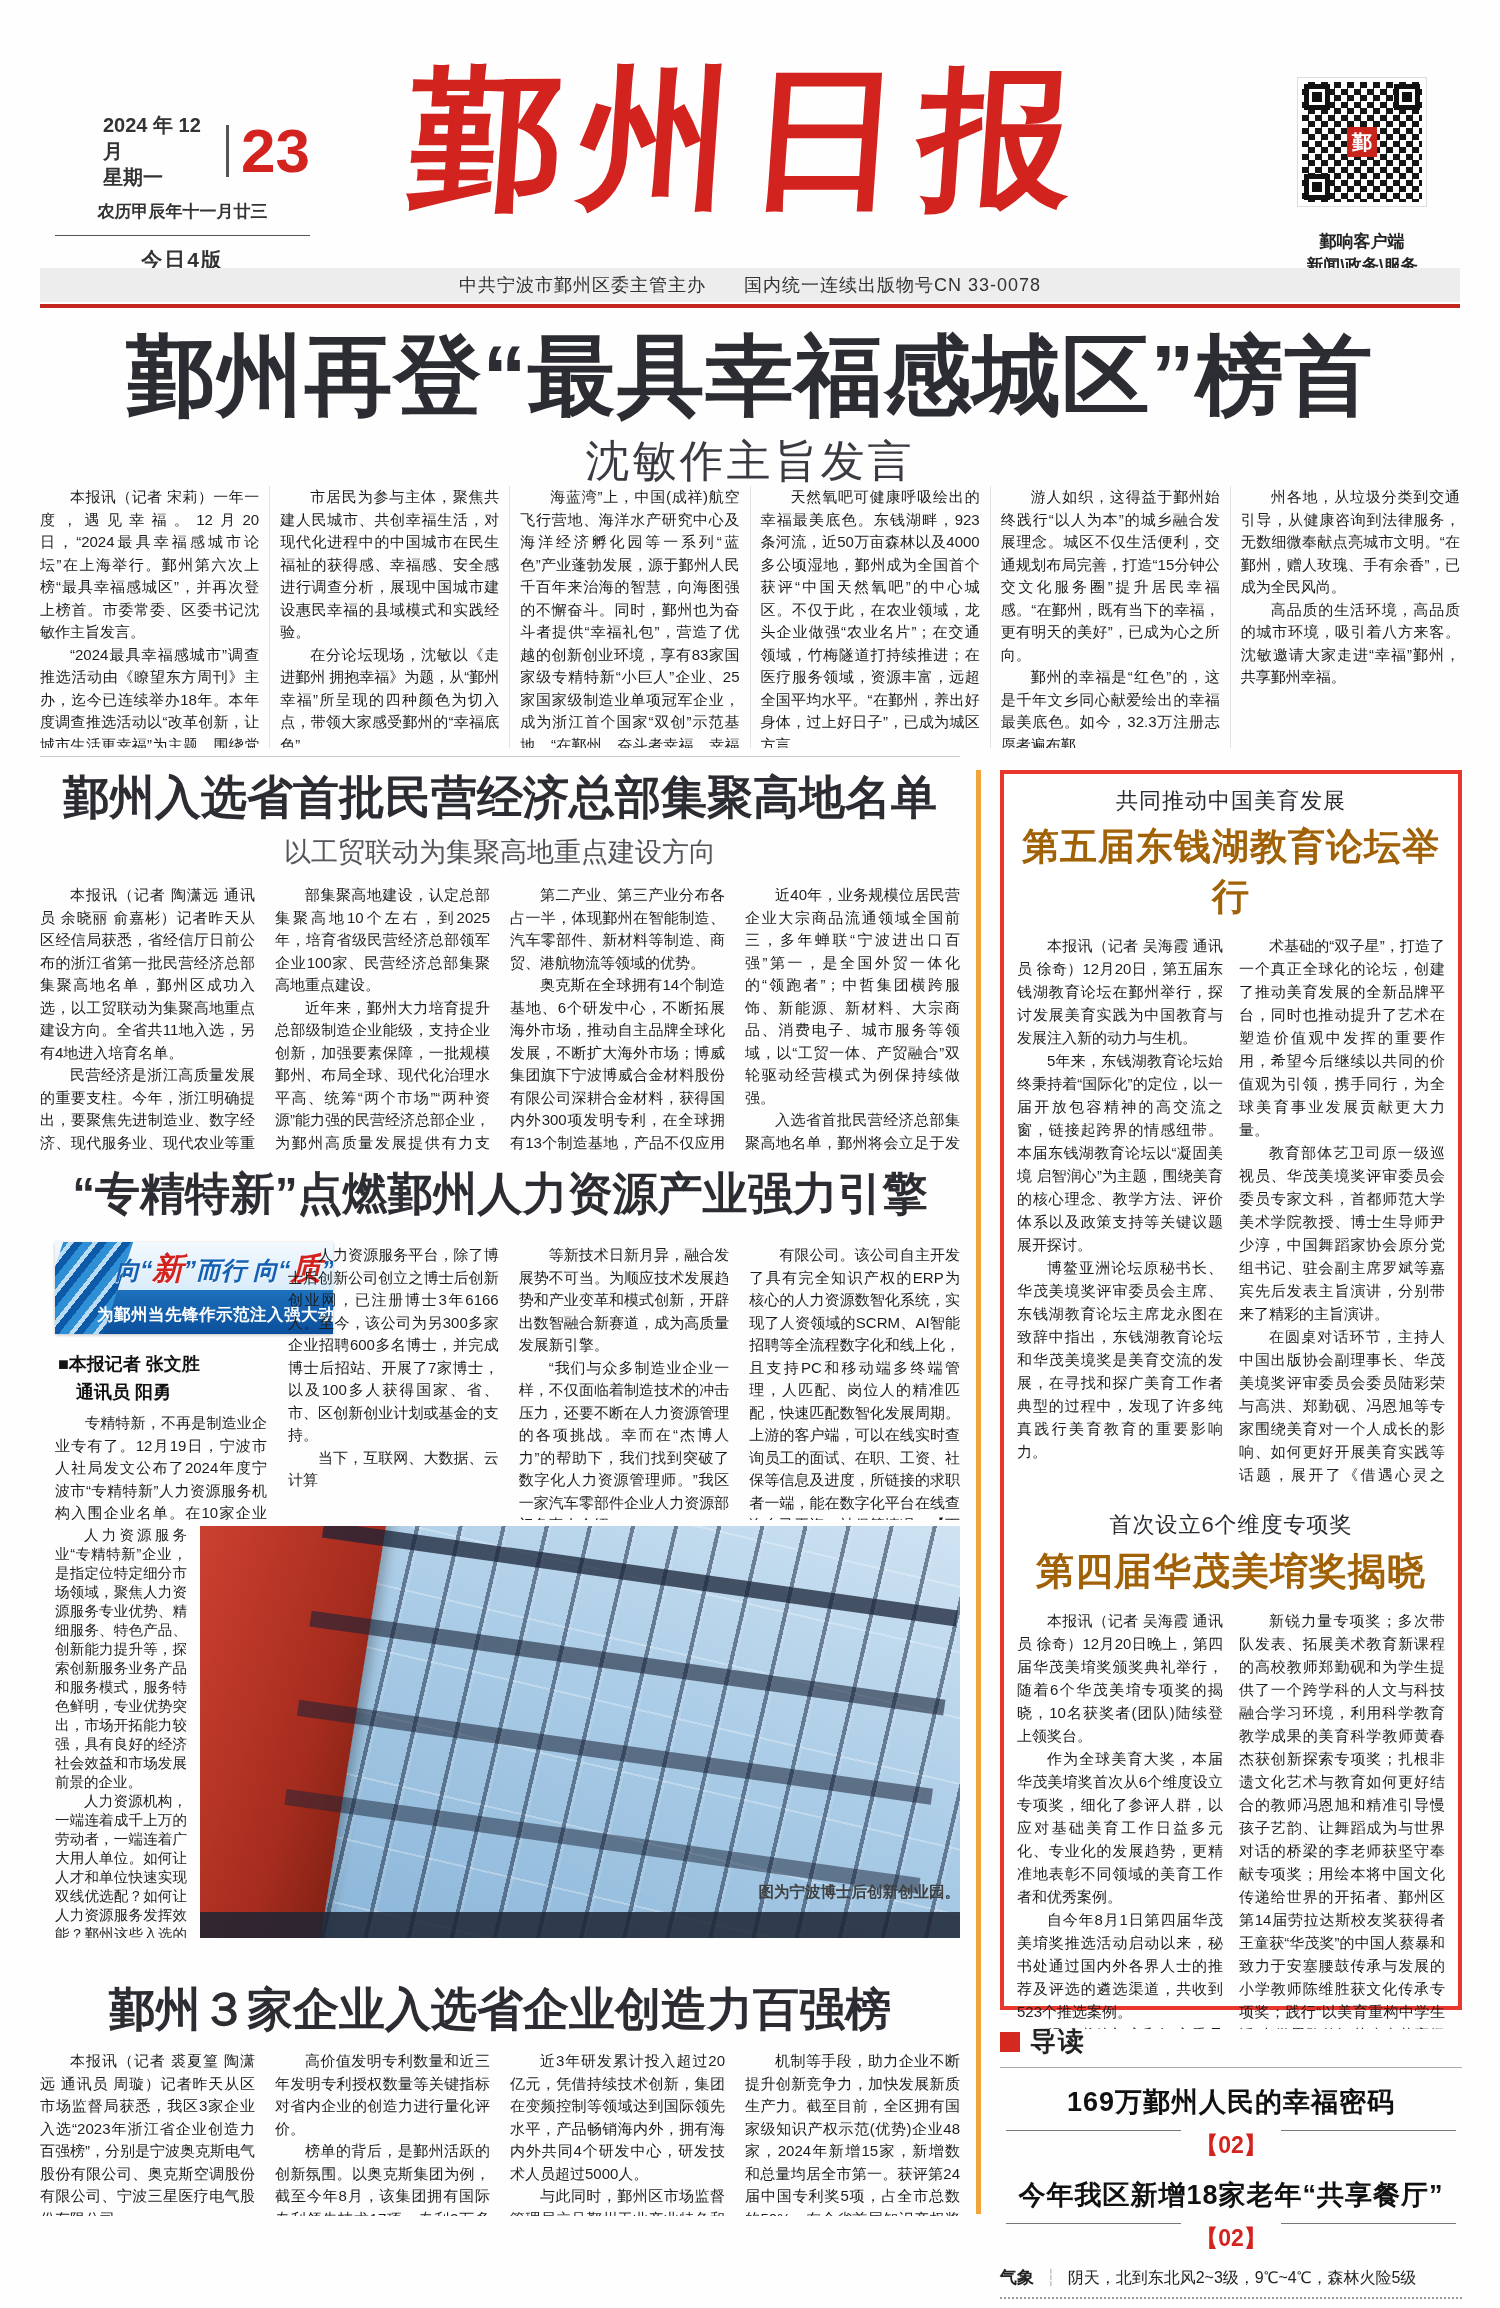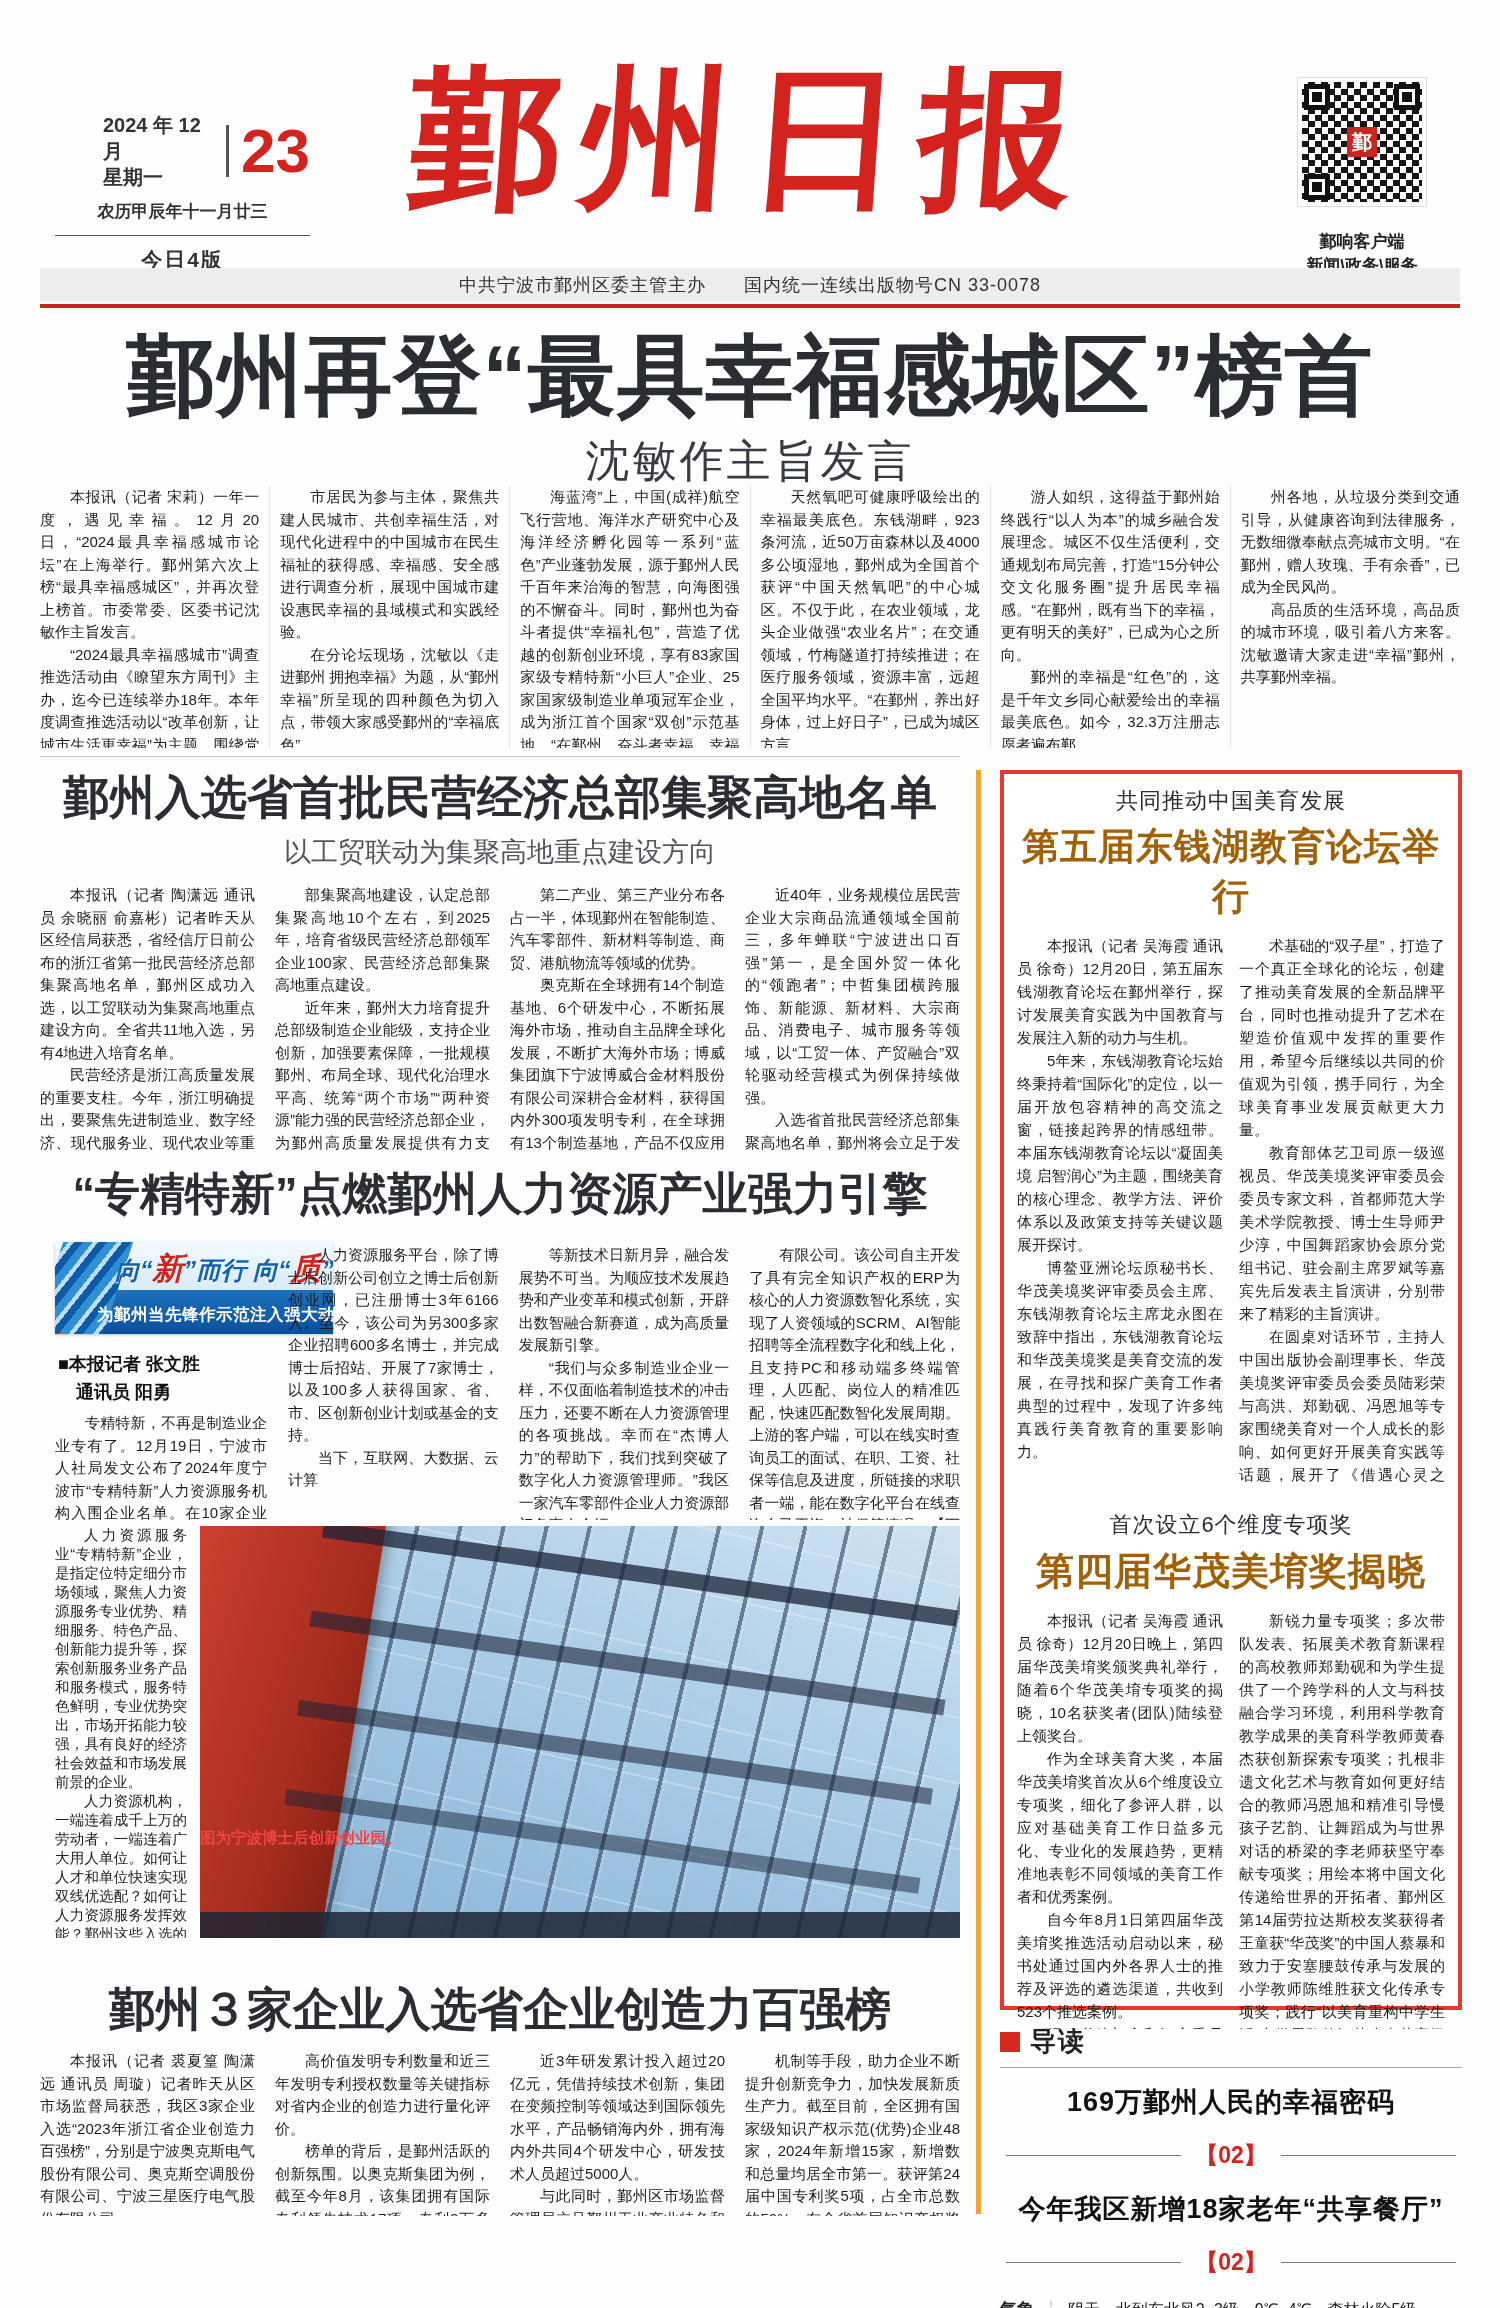--- a/index.html
+++ b/index.html
@@ -76,39 +76,39 @@
   .photo .glass{position:absolute;inset:0;
       background:
         repeating-linear-gradient(103deg, rgba(36,52,78,.55) 0 4px, rgba(255,255,255,.12) 4px 7px, transparent 7px 42px),
         repeating-linear-gradient(13deg, rgba(255,255,255,.28) 0 2px, transparent 2px 64px);}
   .photo .redwall{position:absolute;left:-50px;top:-20px;width:200px;height:120%;
       background:linear-gradient(100deg,#d04232 0%,#a52c1e 70%,#7e2013 100%);transform:skewX(-9deg);
       box-shadow:6px 0 12px rgba(0,0,0,.25);}
   .photo .beam{position:absolute;left:120px;top:40px;width:640px;height:16px;background:rgba(25,35,55,.75);
       transform:rotate(8deg);box-shadow:0 90px 0 rgba(25,35,55,.6),0 180px 0 rgba(25,35,55,.55),0 270px 0 rgba(25,35,55,.5);}
   .photo .ground{position:absolute;left:0;bottom:0;width:100%;height:26px;background:rgba(28,36,52,.85);}
-  .caption{left:200px;top:1828px;width:760px;font-size:15.5px;font-weight:bold;color:#ef4444;}
+  .caption{left:200px;top:1882px;width:760px;text-align:right;font-size:15.5px;font-weight:bold;color:#404040;}
 
   
   .odivider{left:976px;top:770px;width:5px;height:1444px;background:#f0a43a;}
   .redbox{left:1000px;top:770px;width:462px;height:1240px;border:4px solid #e8372c;box-sizing:border-box;
       padding:12px 13px;background:#fff;}
   .kicker{text-align:center;font-size:22px;color:#2c2c33;letter-spacing:1px;}
   .rb-h{text-align:center;font-size:37px;font-weight:bold;color:#a16207;margin:6px 0 12px 0;letter-spacing:1px;}
   .rb-cols{display:flex;gap:16px;}
   .rb-cols .col{flex:1;overflow:hidden;}
   .rb-cols p{font-size:15px;line-height:23px;color:#1d1d1d;}
 
   
   .daodu{left:1000px;top:2024px;width:462px;}
   .dd-head{display:flex;align-items:center;gap:10px;border-bottom:1px solid #aaa;padding-bottom:8px;}
   .dd-sq{width:20px;height:20px;background:#d5281e;}
   .dd-label{font-size:26px;font-weight:bold;color:#222;letter-spacing:2px;}
   .dd-title{text-align:center;font-size:27px;font-weight:bold;color:#111;margin-top:16px;letter-spacing:1px;}
-  .pageref{display:flex;align-items:center;gap:14px;margin:20px 6px;}
+  .pageref{display:flex;align-items:flex-start;gap:14px;margin:10px 6px;}
   .pageref .ln{flex:1;border-top:1.5px solid #777;}
   .pageref .pg{color:#d3231f;font-size:23px;font-weight:bold;}
   .weather{display:flex;align-items:baseline;gap:12px;margin-top:12px;font-size:16px;color:#222;
       border-bottom:2px dotted #999;padding-bottom:8px;}
   .weather .wl{font-weight:bold;font-size:17px;}
   .weather .sep{color:#bbb;}
 </style>
 </head>
 <body>
 

